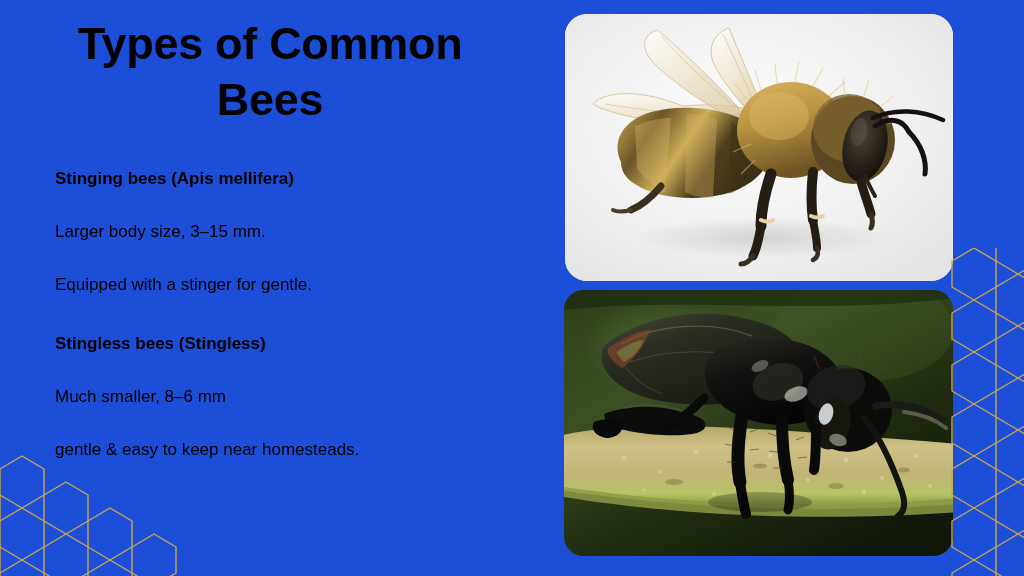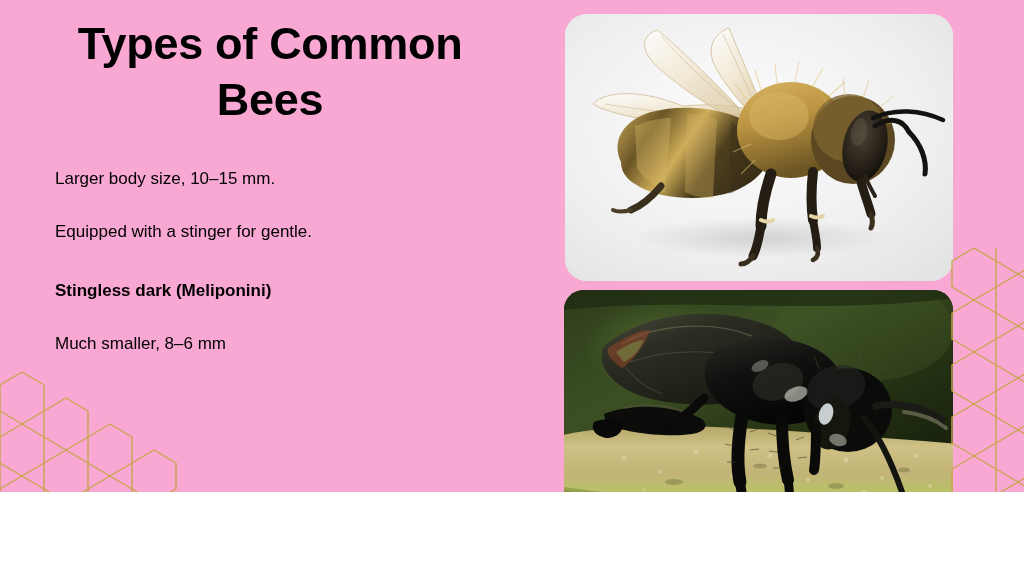--- a/index.html
+++ b/index.html
@@ -7,22 +7,22 @@
     margin: 0;
     padding: 0;
     background: #ffffff;
   }
   body {
     font-family: "Liberation Sans", sans-serif;
   }
   #slide {
     position: relative;
     width: 1024px;
-    height: 492px;
-    background: #f9a8d4;
+    height: 576px;
+    background: #1d4ed8;
     overflow: hidden;
     text-decoration: underline;
   }
 
   
   .honeycomb {
     position: absolute;
     pointer-events: none;
   }
   #honeycomb-right {
@@ -121,27 +121,29 @@
 
 <div id="slide">
 
   <div id="text-column">
 
     <div id="page-title">Types of Common Bees</div>
 
     <div id="body-blocks">
 
       <div class="bee-block">
-        <p class="block-line">Larger body size, 10–15 mm.</p>
+        <p class="block-heading">Stinging bees (Apis mellifera)</p>
+        <p class="block-line">Larger body size, 3–15 mm.</p>
         <p class="block-line">Equipped with a stinger for gentle.</p>
       </div>
 
       <div class="bee-block">
-        <p class="block-heading">Stingless dark (Meliponini)</p>
+        <p class="block-heading">Stingless bees (Stingless)</p>
         <p class="block-line">Much smaller, 8–6 mm</p>
+        <p class="block-line">gentle &amp; easy to keep near homesteads.</p>
       </div>
 
     </div>
   </div>
 
   <div class="photo" id="photo-honeybee">
     <span class="photo-caption-hidden">Honey bee (Apis mellifera) in profile facing right on a pale gray background</span>
     <svg viewBox="0 0 388 267" preserveAspectRatio="xMidYMid slice">
       <defs>
         <radialGradient id="hbBg" cx="45%" cy="42%" r="78%">

